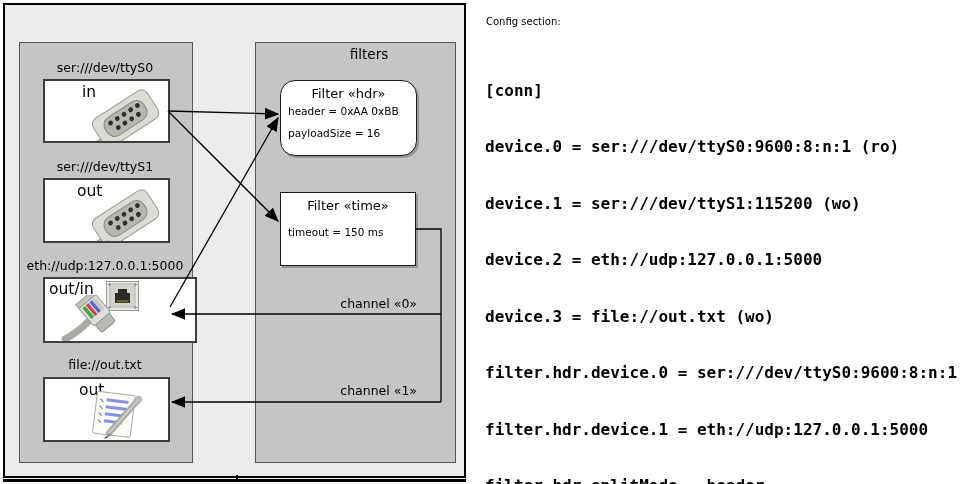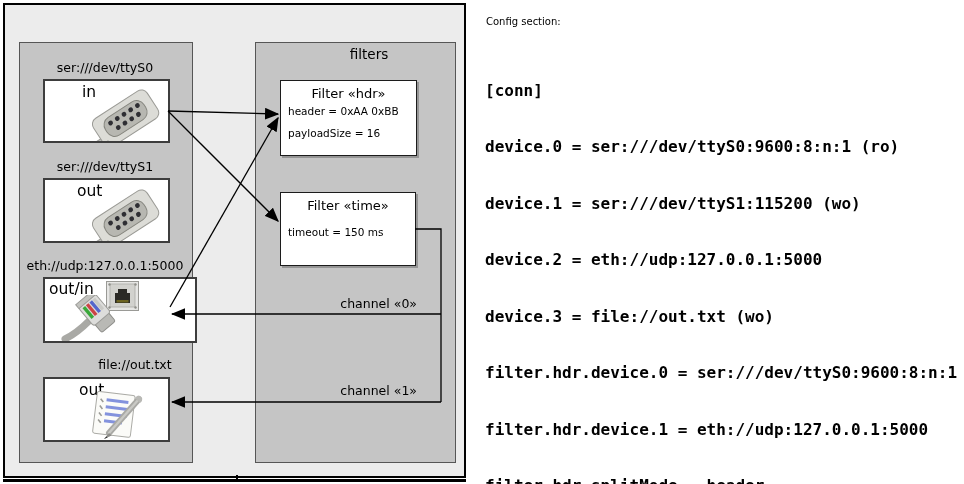--- a/index.html
+++ b/index.html
@@ -118,21 +118,21 @@
         <rect x="-11" y="-16" width="22" height="24" rx="3" fill="#dddddb" stroke="#9b9b97"></rect>
         <rect x="-8" y="-13" width="3.4" height="14" fill="#3aa83a"></rect>
         <rect x="-3.6" y="-13" width="3.4" height="14" fill="#cc4444"></rect>
         <rect x="1" y="-13" width="3.4" height="14" fill="#5566cc"></rect>
         <rect x="5.2" y="-13" width="3.2" height="14" fill="#c9c9c5"></rect>
         <rect x="-11" y="-20" width="22" height="5" fill="#c2c2be" stroke="#9b9b97"></rect>
       </g>
     </svg>
   </div>
 
-  <div class="abs dev-label" style="left:0px;top:357px;padding-left:30px;">file://out.txt</div>
+  <div class="abs dev-label" style="left:0px;top:357px;">file://out.txt</div>
   <div class="abs dev-box" style="left:43px;top:377px;width:123px;height:61px;">
     <span class="port-label" style="left:34px;top:3px;">out</span>
     <svg class="abs" style="left:46px;top:12px;" width="62" height="48" viewBox="0 0 62 48">
       <g transform="rotate(7 20 22)">
         <rect x="4" y="2" width="38" height="42" rx="2" fill="#fbfbf8" stroke="#ababa6"></rect>
         <rect x="14" y="8" width="22" height="3" fill="#8392dd"></rect>
         <rect x="14" y="15" width="22" height="3" fill="#8392dd"></rect>
         <rect x="14" y="22" width="22" height="3" fill="#8392dd"></rect>
         <rect x="14" y="29" width="18" height="3" fill="#8392dd"></rect>
         <path d="M8 9 l3 3 M8 16 l3 3 M8 23 l3 3 M8 30 l3 3" stroke="#9b9b96" stroke-width="1.6" fill="none"></path>
@@ -140,21 +140,21 @@
       <g>
         <path d="M18 42 L48 8" stroke="#a9a9a5" stroke-width="6" stroke-linecap="round"></path>
         <path d="M18 42 L48 8" stroke="#c9c9c5" stroke-width="2.4" stroke-linecap="round"></path>
         <path d="M18 42 l-5 6 l7.6 -3.4 z" fill="#8d8d89"></path>
         <path d="M15.5 45.5 l-2.5 2.5 l3.6 -1.6 z" fill="#2e2e2e"></path>
         <path d="M46 5 a4 4 0 0 1 5 5 l-2 2 l-5 -5 z" fill="#b9b9b5"></path>
       </g>
     </svg>
   </div>
 
-  <div class="abs filter-box" style="left:280px;top:80px;width:135px;height:74px;">
+  <div class="abs filter-box" style="left:280px;top:80px;width:135px;height:74px;border-radius:15px;">
     <div class="filter-title">Filter «hdr»</div>
     <div class="filter-attr" style="top:24px;">header = 0xAA 0xBB</div>
     <div class="filter-attr" style="top:46px;">payloadSize = 16</div>
   </div>
 
   <div class="abs filter-box" style="left:280px;top:192px;width:134px;height:72px;">
     <div class="filter-title">Filter «time»</div>
     <div class="filter-attr" style="top:33px;">timeout = 150 ms</div>
   </div>
 

